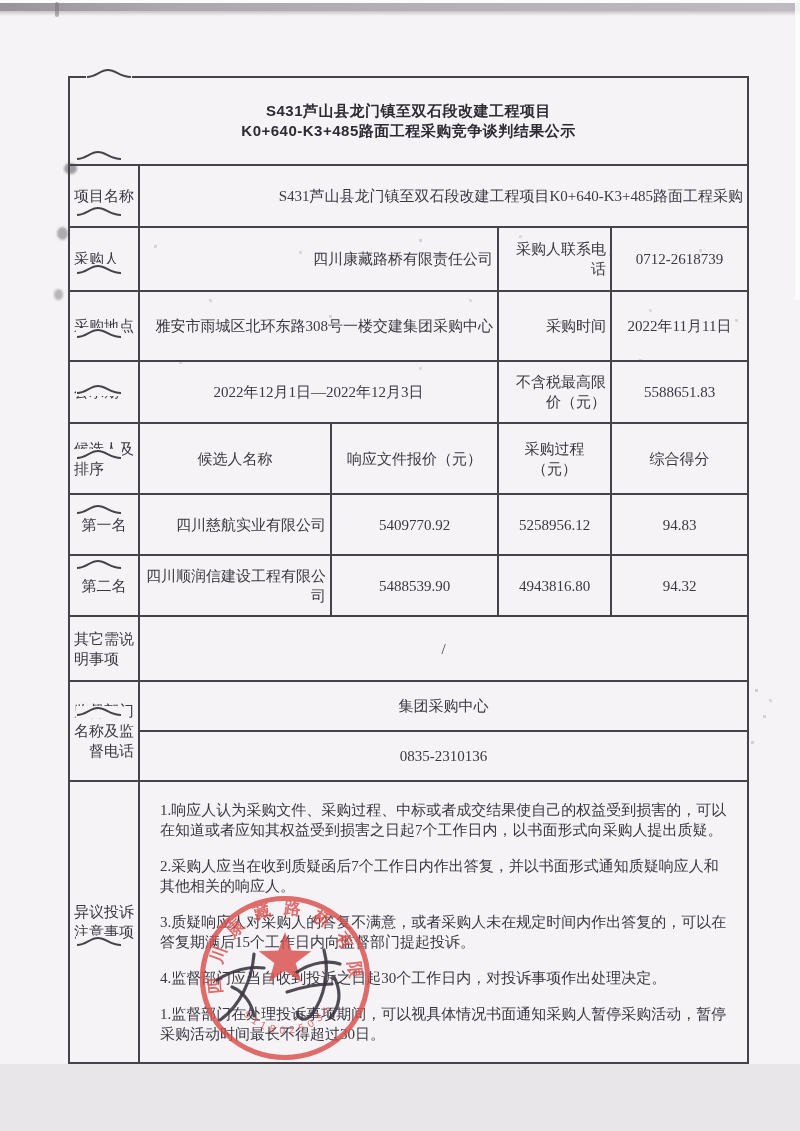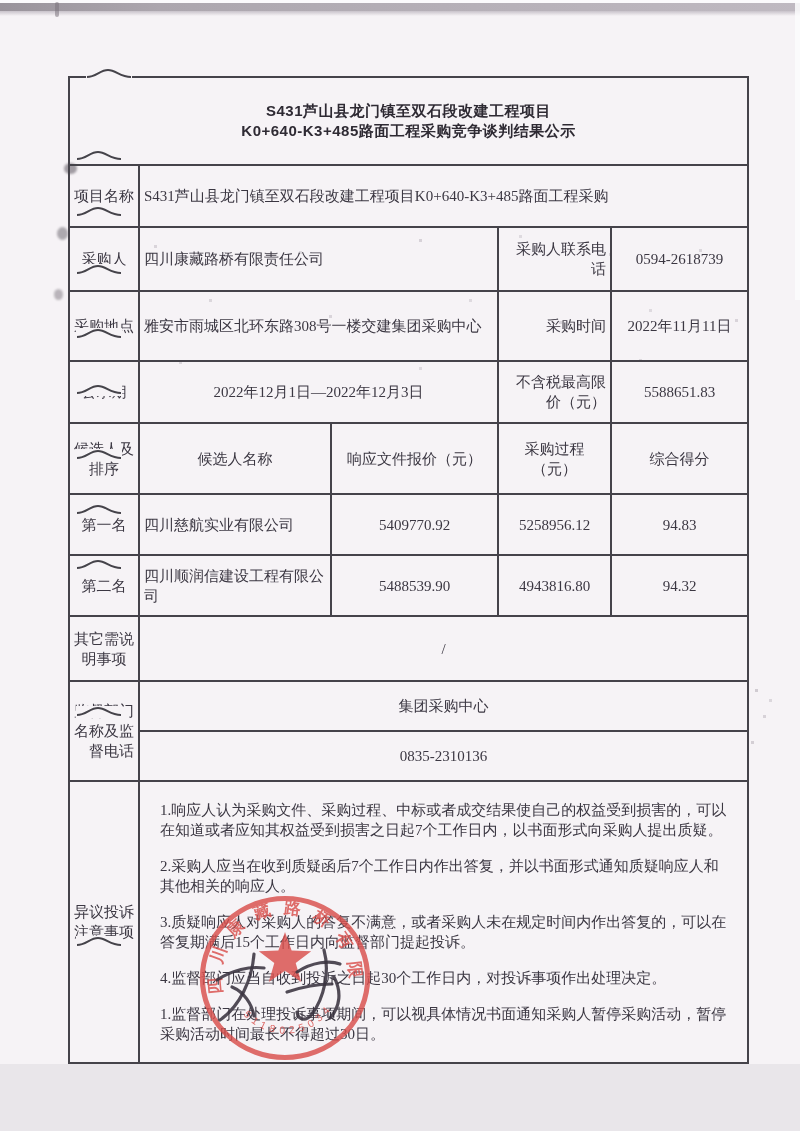--- a/index.html
+++ b/index.html
@@ -35,22 +35,22 @@
   
   .doc-table-wrap{position:absolute;left:68px;top:76px;}
   table.doc{border-collapse:collapse;table-layout:fixed;width:679px;color:#3b3742;}
   table.doc td{border:2px solid #45434a;font-size:15px;vertical-align:middle;padding:2px 4px;overflow:hidden;line-height:20px;}
   td.title-cell{height:82px;text-align:center;vertical-align:bottom;padding-bottom:6px;
      font-family:"Liberation Sans","DejaVu Sans",sans-serif;font-weight:bold;font-size:20px;
      line-height:32px;letter-spacing:.5px;color:#2e2a33;}
   .h56 td{height:56px;} .h58 td{height:58px;} .h64 td{height:64px;} .h65 td{height:65px;}
   .h55 td{height:55px;} .h59 td{height:59px;} .h44 td{height:44px;} .h230 td{height:230px;}
   td.c{text-align:center;}
-  td.l{text-align:left;padding-left:6px;}
-  td.lbl{text-align:center;padding-left:4px;line-height:20px;border-radius:29px;}
+  td.l{text-align:right;padding-left:6px;}
+  td.lbl{text-align:left;padding-left:4px;line-height:20px;border-radius:29px;}
   td.lblc{text-align:right;line-height:20px;padding:2px 3px;}
   td.notices{vertical-align:middle;padding:18px 8px 8px 9px;line-height:21px;text-align:left;}
   td.sig{height:70px;text-align:left;padding-left:6px;font-size:15px;}
   .notice-line{margin:16px;}
 
   
   .bump{position:absolute;width:46px;height:12px;background:#f6f3f6;}
   .bump svg{display:block;}
 
   
@@ -94,21 +94,21 @@
 
       <tr class="h56">
         <td class="lbl">项目名称</td>
         <td colspan="4" class="l">S431芦山县龙门镇至双石段改建工程项目K0+640-K3+485路面工程采购</td>
       </tr>
 
       <tr class="h58">
         <td class="lbl">采购人</td>
         <td colspan="2" class="l">四川康藏路桥有限责任公司</td>
         <td class="lblc">采购人联系电话</td>
-        <td class="c">0594-2618739</td>
+        <td class="c">0712-2618739</td>
       </tr>
 
       <tr class="h64">
         <td class="lbl">采购地点</td>
         <td colspan="2" class="l">雅安市雨城区北环东路308号一楼交建集团采购中心</td>
         <td class="lblc">采购时间</td>
         <td class="c">2022年11月11日</td>
       </tr>
 
       <tr class="h56">

